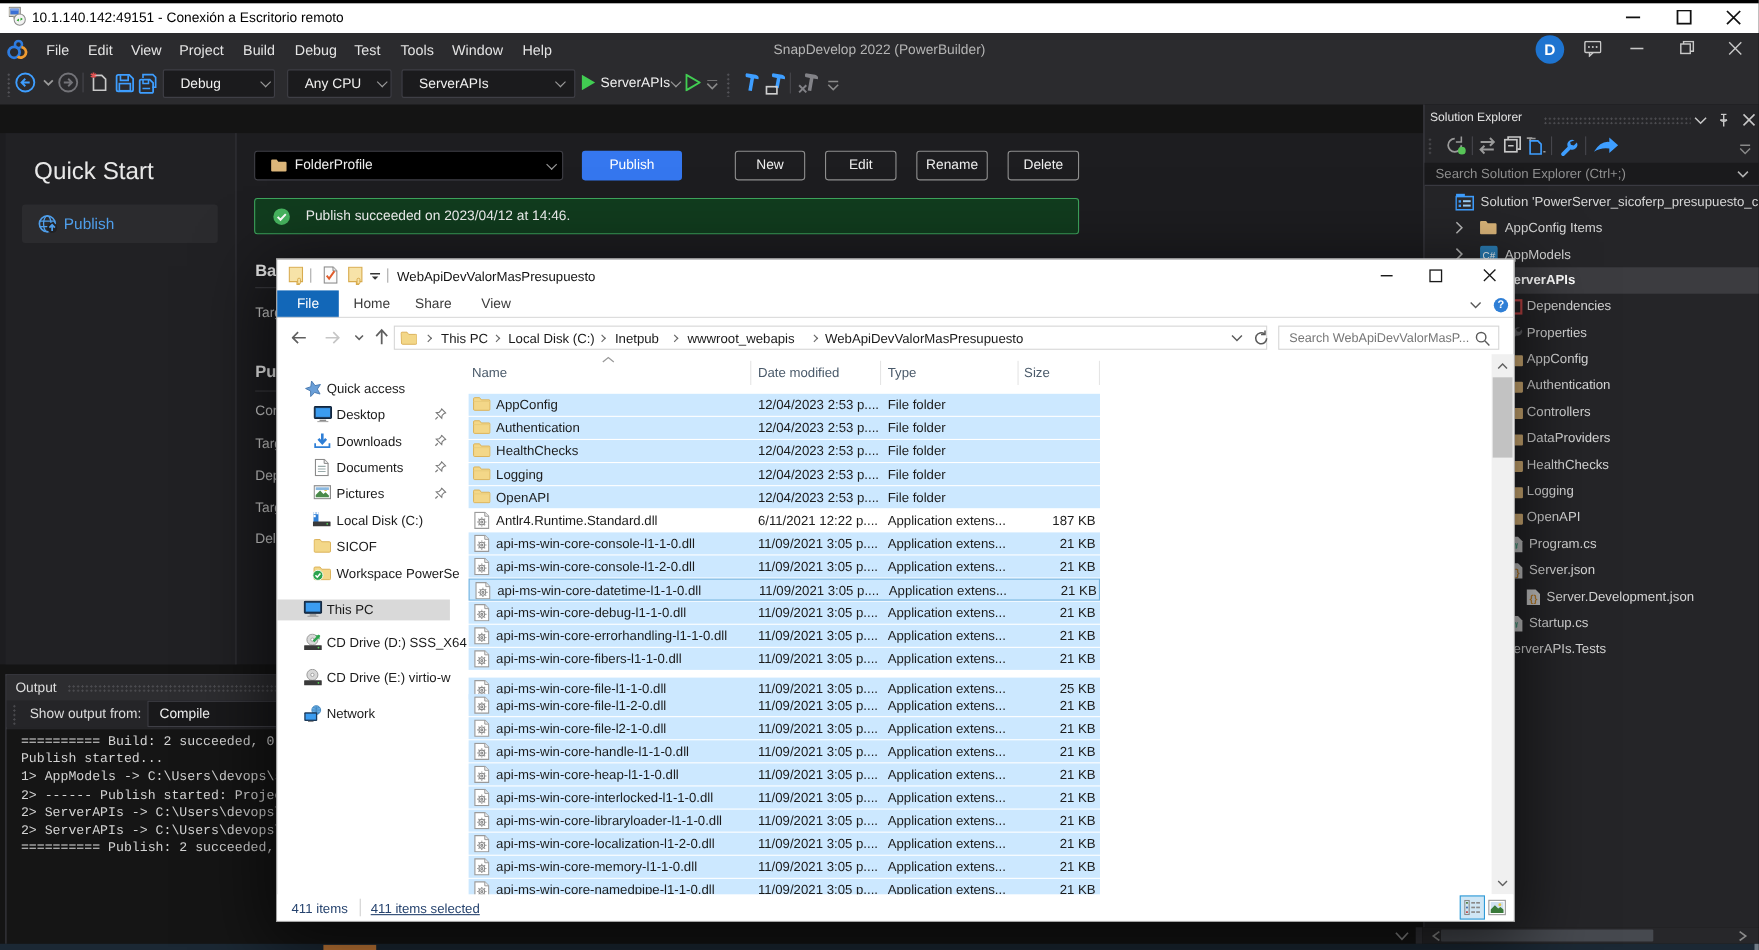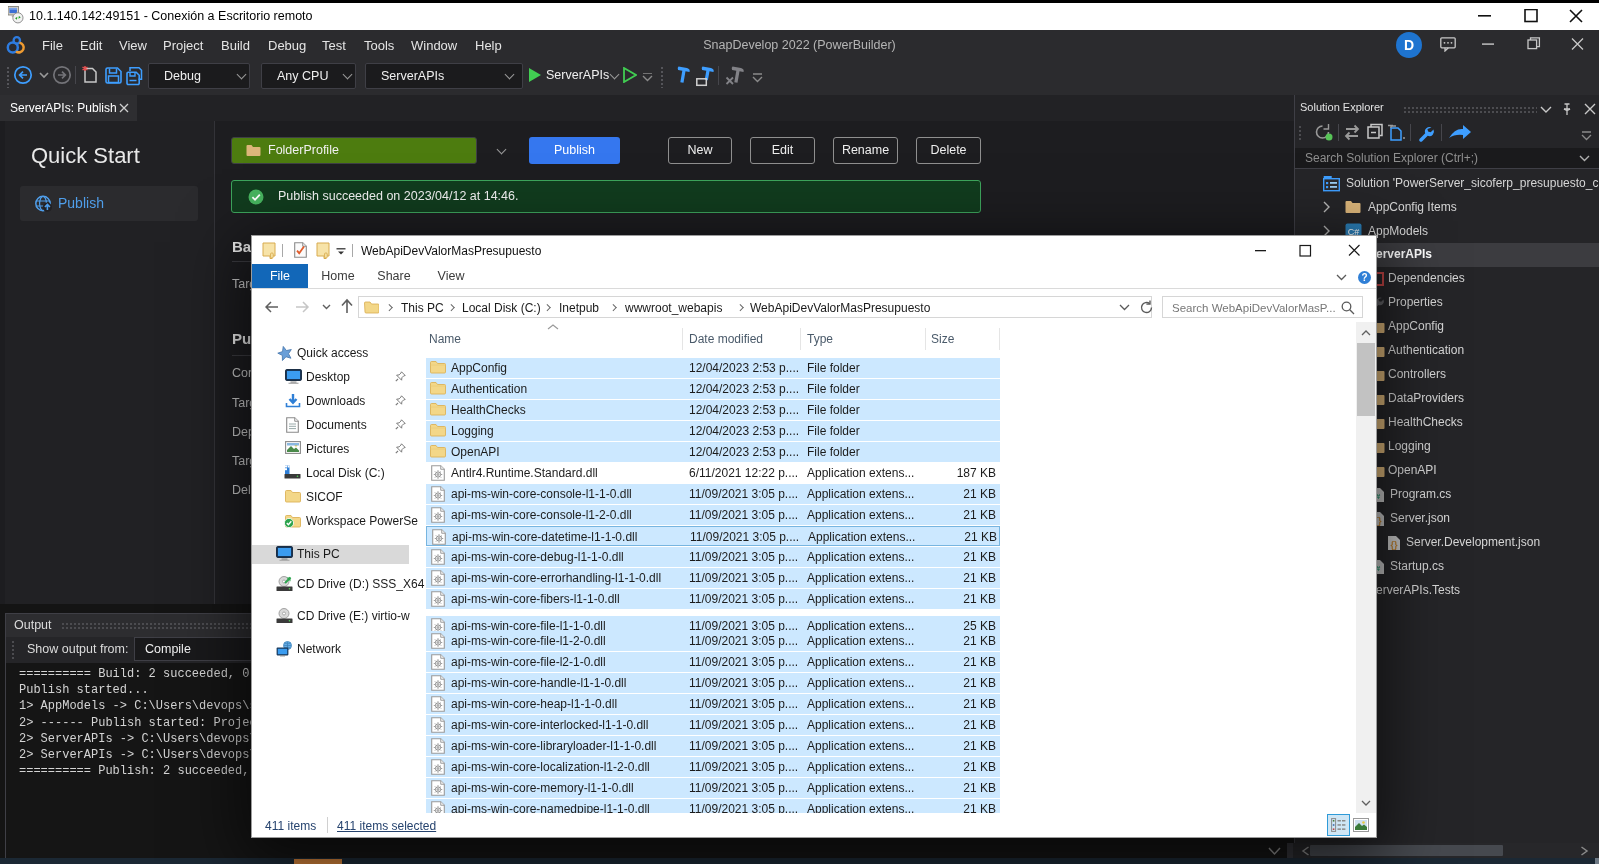--- a/index.html
+++ b/index.html
@@ -24,21 +24,21 @@
 
 #docarea { left:0; top:121px; width:1294px; height:483px; background:#1d1d20; }
 #qsnav { left:5px; top:0px; width:210px; height:483px; background:#212124; border-right:1px solid #333338; }
 #quickstart { left:31px; top:22px; font-size:22px; color:#e8e8e8; }
 #pubitem { left:20px; top:65px; width:178px; height:35px; background:#2b2b2e; border-radius:3px; }
 #pubitem span { position:absolute; left:38px; top:9px; color:#4f9eea; font-size:14px; }
 .h2 { position:absolute; color:#f0f0f0; font-size:15px; font-weight:bold; }
 .hrule { position:absolute; height:1px; background:#3c3c41; }
 .lbl { position:absolute; color:#cccccc; font-size:12.5px; }
 
-#folderdd { left:231px; top:16px; width:246px; height:27px; background:#4d7c0f; border:1px solid #3f3f46; border-radius:3px; }
+#folderdd { left:231px; top:16px; width:281px; height:27px; background:#000000; border:1px solid #3f3f46; border-radius:3px; }
 #pubbtn { left:529px; top:16px; width:91px; height:27px; background:#3577ef; border-radius:3px; color:#fff; font-size:12.5px; text-align:center; line-height:27px; }
 .gbtn { position:absolute; top:16px; height:27px; background:transparent; border:1px solid #8f8f8f; border-radius:3px; color:#eeeeee; font-size:12.5px; text-align:center; line-height:25px; }
 #greenbar { left:231px; top:59px; width:750px; height:33px; background:#113c1e; border:1px solid #3da45c; border-radius:3px; }
 #greenbar .txt { position:absolute; left:46px; top:8px; color:#f2f2f2; font-size:12.5px; }
 
 #outpanel { left:5px; top:613px; width:1289px; height:245px; background:#252528; border:1px solid #3f3f46; border-bottom:none; }
 #outhdr { left:0; top:0; width:100%; height:23px; background:#2d2d30; }
 #outhdr span { position:absolute; left:8px; top:4px; color:#dcdcdc; font-size:12.5px; }
 #showrow { left:0; top:23px; width:100%; height:24px; background:#252528; }
 #console { left:0; top:49px; width:1288px; height:196px; background:#151515; font-family:"Liberation Mono", monospace; font-size:12px; color:#d4d4d4; line-height:16.2px; padding:3px 0 0 13px; white-space:pre; }
@@ -179,28 +179,20 @@
         <rect x="0.8" y="12.8" width="9.5" height="6.5" fill="none" stroke="#cfcfcf" stroke-width="1.5"></rect>
       </g>
     <rect x="46" y="2" width="1" height="19" fill="#46464c"></rect>
     <g transform="translate(54,2)">
         <path d="M6.5 0.5 l8.5 1.5 q3.5 1 2.5 4 l-4 -0.7 l-2 11.5 l-3.2 -0.6 l2 -11.4 l-4.2 -0.8 q-1 -2.5 0.4 -3.5 z" fill="#828287"></path>
         <path d="M0.5 11.5 l6.5 6.5 M7 11.5 l-6.5 6.5" stroke="#828287" stroke-width="1.8"></path>
       </g>
     <path d="M81 10 h9 M81 13 l4.5 4.5 L90 13" fill="none" stroke="#8a8a8a" stroke-width="1.4"></path>
   </svg>
 
-  <div id="tabrow" class="abs">
-      <div id="tab1" class="abs">
-        <span style="position:absolute;left:10px;top:6px;font-size:12px;">ServerAPIs: Publish</span>
-    <svg style="position:absolute;left:119px;top:8px;" width="10" height="10" viewBox="0 0 10 10">
-          <path d="M1 1 L9 9 M9 1 L1 9" stroke="#cfcfcf" stroke-width="1.3"></path>
-        </svg>
-  </div>
-    </div>
 
   <div id="docarea" class="abs">
     <div id="qsnav" class="abs"></div>
     <div id="quickstart" class="abs">Quick Start</div>
     <div id="pubitem" class="abs">
         <span>Publish</span>
       <svg style="position:absolute;left:14px;top:8px;" width="19" height="19" viewBox="0 0 19 19">
         <circle cx="9" cy="9.5" r="7.2" fill="none" stroke="#4f9eea" stroke-width="1.5"></circle>
         <ellipse cx="9" cy="9.5" rx="3.4" ry="7.2" fill="none" stroke="#4f9eea" stroke-width="1.2"></ellipse>
         <path d="M2 7 h14 M2 12 h9" stroke="#4f9eea" stroke-width="1.2" fill="none"></path>

